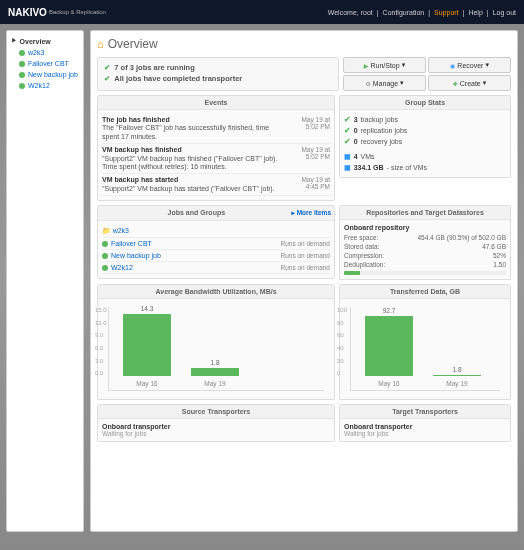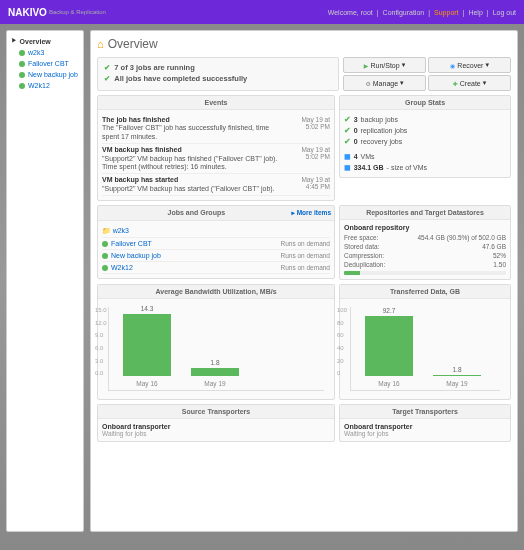--- a/index.html
+++ b/index.html
@@ -1,17 +1,17 @@
 <!DOCTYPE html>
 <html><head>
 <meta charset="utf-8">
 <style>
 *{box-sizing:border-box;margin:0;padding:0}
 body{font-family:Arial,Helvetica,sans-serif;font-size:9px;background:linear-gradient(180deg,#888 0%,#999 50%,#888 100%);color:#333;width:524px;height:550px;overflow:hidden}
-.topbar{height:24px;background:#6d28d9;display:flex;align-items:center;padding:0 8px;color:#fff}
+.topbar{height:24px;background:#0f172a;display:flex;align-items:center;padding:0 8px;color:#fff}
 .brand{font-size:10px;font-weight:bold}
 .brand-sub{font-size:6px;color:#aaa;margin-left:2px}
 .top-links{margin-left:auto;display:flex;gap:4px;font-size:7px}
 .top-links span{color:#ccc;cursor:pointer}
 .top-links span.hl{color:#f90}
 .sep{color:#666}
 .shell{display:flex;padding:6px;gap:6px;height:514px}
 .sidebar{width:78px;background:#fff;border:1px solid #ccc;border-radius:2px;padding:4px;font-size:7px}
 .side-item{display:flex;align-items:center;gap:3px;padding:2px 0;cursor:pointer;color:#06c}
 .side-item.sel{color:#333;font-weight:bold}
@@ -116,21 +116,21 @@
     </div>
 
     <div class="row">
       <div class="status-box">
         <div class="status-line">
             <span class="chk">✔</span>
             <b>7 of 3 jobs are running</b>
           </div>
         <div class="status-line">
             <span class="chk">✔</span>
-            <b>All jobs have completed successfully</b>
+            <b>All jobs have completed transporter</b>
           </div>
       </div>
       <div class="btn-grid">
         <div class="btn-row">
           <div class="btn green-i"><span>Run/Stop</span> ▾</div>
           <div class="btn blue-i"><span>Recover</span> ▾</div>
         </div>
         <div class="btn-row">
           <div class="btn gear-i"><span>Manage</span> ▾</div>
           <div class="btn plus-i"><span>Create</span> ▾</div>

